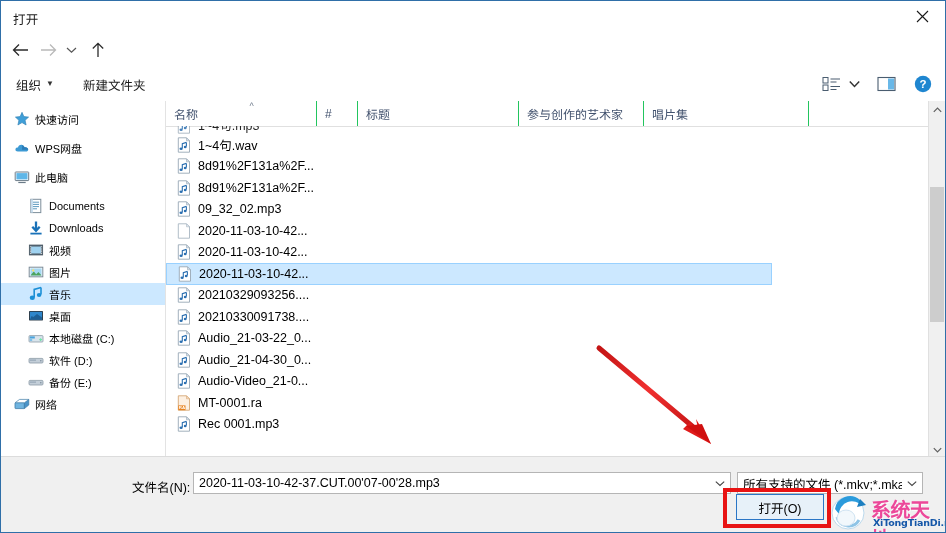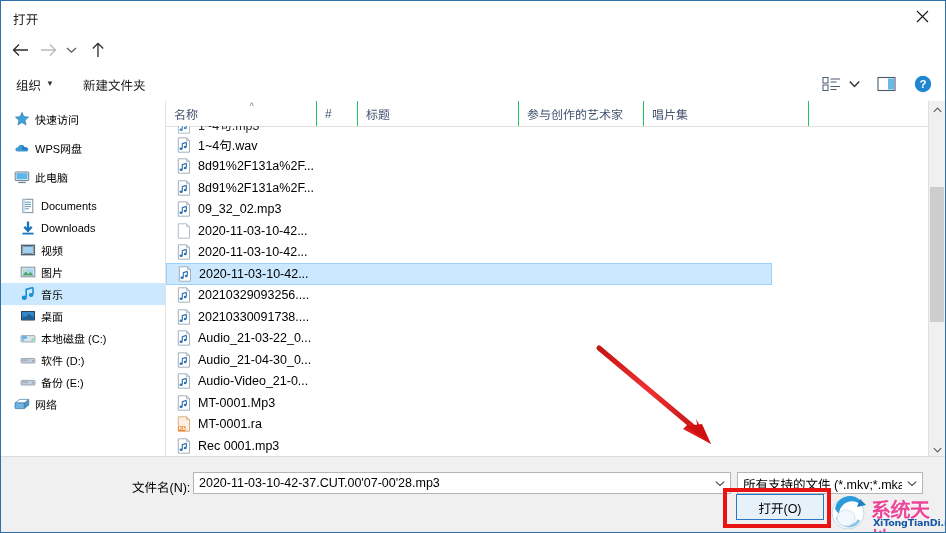--- a/index.html
+++ b/index.html
@@ -220,21 +220,21 @@
   .side-item .s-ico {
     width: 18px;
     min-width: 18px;
     height: 16px;
     display: flex;
     align-items: center;
     justify-content: center;
     margin-right: 4px;
   }
   .lvl0 { padding-left: 12px; }
-  .lvl1 { padding-left: 18px; }
+  .lvl1 { padding-left: 26px; }
   .side-gap { height: 7px; }
 
   
   .filepane {
     position: absolute;
     left: 165px; top: 100px;
     right: 0;
     height: 357px;
     background: #ffffff;
     overflow: hidden;
@@ -893,33 +893,20 @@
               <path d="M10.4 5.4 L10.4 9.6" stroke="#2b6fb0" stroke-width="1.1" fill="none"></path>
               <ellipse cx="5.1" cy="11.7" rx="1.6" ry="1.3" fill="#2b6fb0"></ellipse>
               <ellipse cx="9.2" cy="10" rx="1.4" ry="1.2" fill="#2b6fb0"></ellipse>
             </svg>
           </span>
           <span>Audio-Video_21-0...</span>
         </div>
         <div class="row">
           <span class="f-ico">
             <svg width="16" height="16" viewBox="0 0 16 16">
-              <path d="M2.3 .8 L10.5 .8 L13.5 3.8 L13.5 15.2 L2.3 15.2 Z" fill="#ffffff" stroke="#98a8b5" stroke-width=".9"></path>
-              <path d="M10.5 .8 L10.5 3.8 L13.5 3.8 Z" fill="#d8e4ee" stroke="#98a8b5" stroke-width=".6"></path>
-              <path d="M10.4 5.4 L6.3 6.6 L6.3 11.3" stroke="#2b6fb0" stroke-width="1.1" fill="none"></path>
-              <path d="M10.4 5.4 L10.4 9.6" stroke="#2b6fb0" stroke-width="1.1" fill="none"></path>
-              <ellipse cx="5.1" cy="11.7" rx="1.6" ry="1.3" fill="#2b6fb0"></ellipse>
-              <ellipse cx="9.2" cy="10" rx="1.4" ry="1.2" fill="#2b6fb0"></ellipse>
-            </svg>
-          </span>
-          <span>MT-0001.Mp3</span>
-        </div>
-        <div class="row">
-          <span class="f-ico">
-            <svg width="16" height="16" viewBox="0 0 16 16">
               <path d="M2.3 .8 L10.5 .8 L13.5 3.8 L13.5 15.2 L2.3 15.2 Z" fill="#fdf0e2" stroke="#d6a877" stroke-width=".9"></path>
               <path d="M10.5 .8 L10.5 3.8 L13.5 3.8 Z" fill="#f4dcc0" stroke="#d6a877" stroke-width=".6"></path>
               <rect x="2.3" y="10.4" width="7.2" height="4.8" fill="#e8821e"></rect>
               <text x="5.9" y="14.4" font-family="Liberation Sans, sans-serif" font-size="4.4" font-weight="bold" fill="#ffffff" text-anchor="middle">RA</text>
             </svg>
           </span>
           <span>MT-0001.ra</span>
         </div>
         <div class="row">
           <span class="f-ico">

